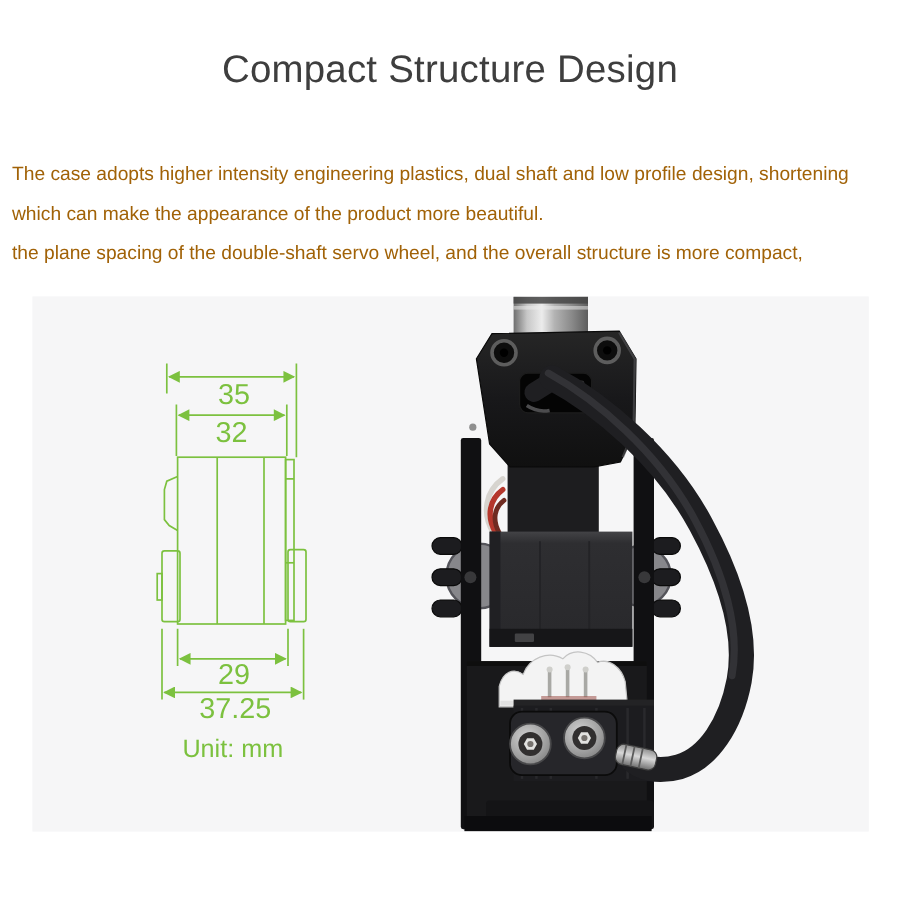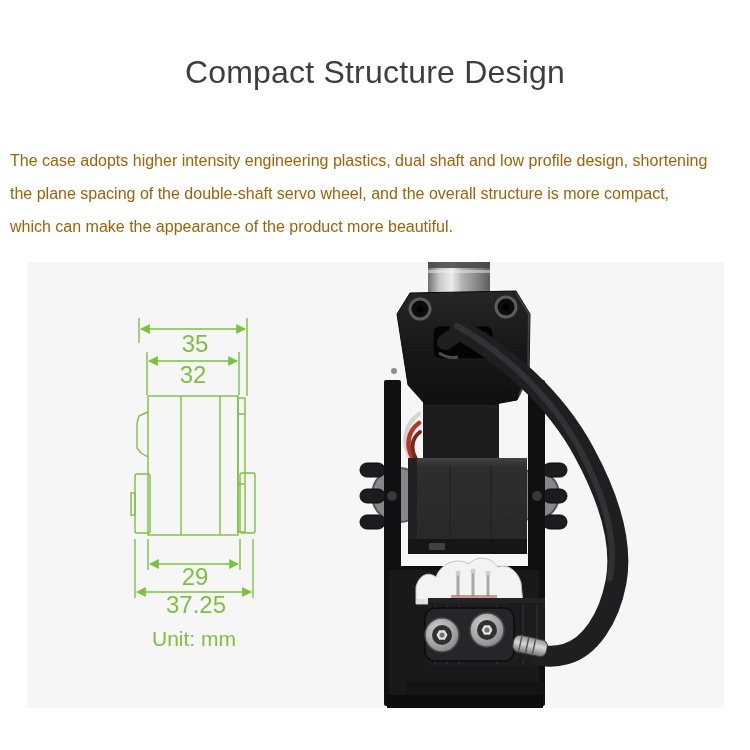--- a/index.html
+++ b/index.html
@@ -2,21 +2,21 @@
 <html><head>
 <meta charset="utf-8">
 <style>
   html,body { margin:0; padding:0; background:#ffffff; }
   body {
     width:750px; height:750px; overflow:hidden;
     font-family:"Liberation Sans","DejaVu Sans",sans-serif;
   }
   .page { width:750px; height:750px; }
   .title {
-    margin:0; padding-top:54px;
+    margin:0; padding-top:39px;
     text-align:center;
     font-size:32px; font-weight:400; letter-spacing:.2px;
     color:#3e3e3e; line-height:37px;
   }
   .desc { margin:53px 10px 0 10px; }
   .desc-line {
     font-size:16px; color:#a16207; line-height:33px;
     white-space:nowrap;
   }
   .figure {
@@ -31,22 +31,22 @@
 </style>
 </head>
 <body>
 
 <div class="page">
 
   <h1 class="title">Compact Structure Design</h1>
 
   <div class="desc">
     <div class="desc-line">The case adopts higher intensity engineering plastics, dual shaft and low profile design, shortening</div>
+    <div class="desc-line">which can make the appearance of the product more beautiful.</div>
     <div class="desc-line">the plane spacing of the double-shaft servo wheel, and the overall structure is more compact,</div>
-    <div class="desc-line">which can make the appearance of the product more beautiful.</div>
   </div>
 
   <div class="figure">
     <svg width="697" height="446" viewBox="0 0 697 446">
       <defs>
         <marker id="arr" viewBox="0 0 10 10" refX="9" refY="5" markerWidth="9" markerHeight="7" orient="auto-start-reverse">
           <path d="M0,0 L10,5 L0,10 Z" fill="#7cc13f"></path>
         </marker>
         <linearGradient id="metalGrad" x1="0" y1="0" x2="1" y2="0">
           <stop offset="0" stop-color="#6f6f6f"></stop>

